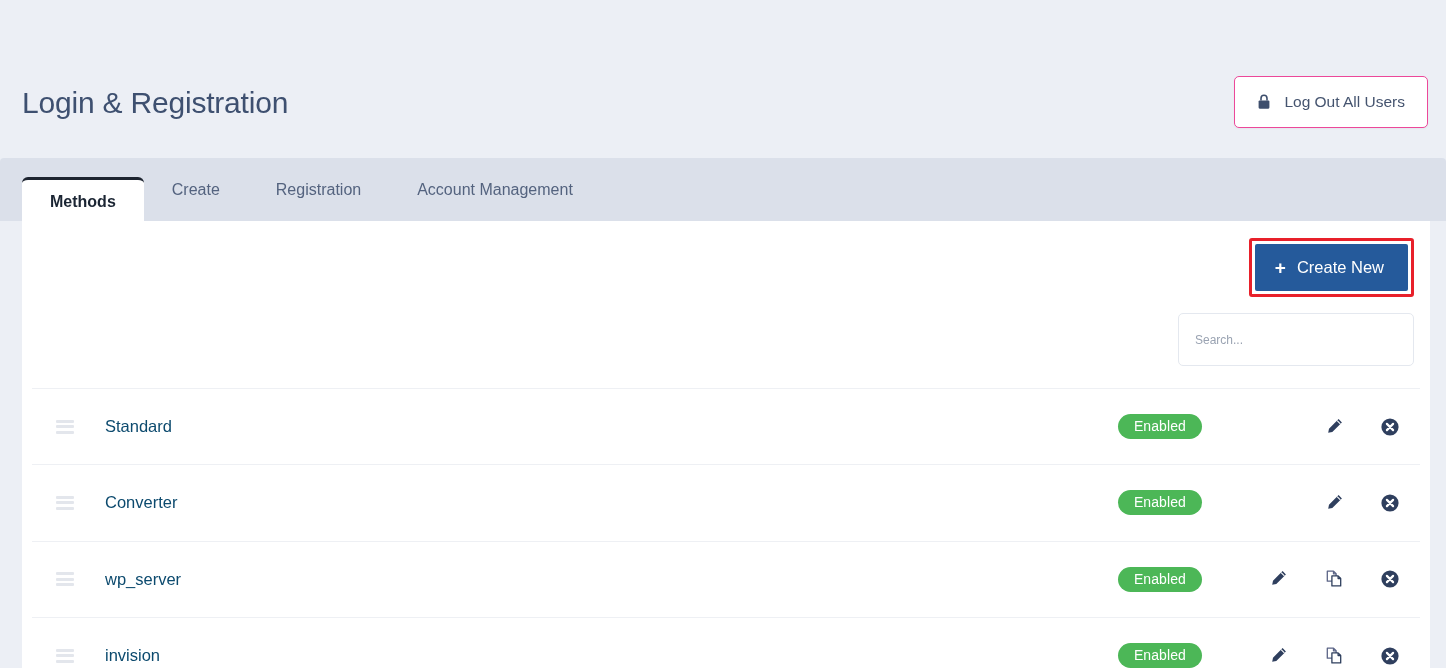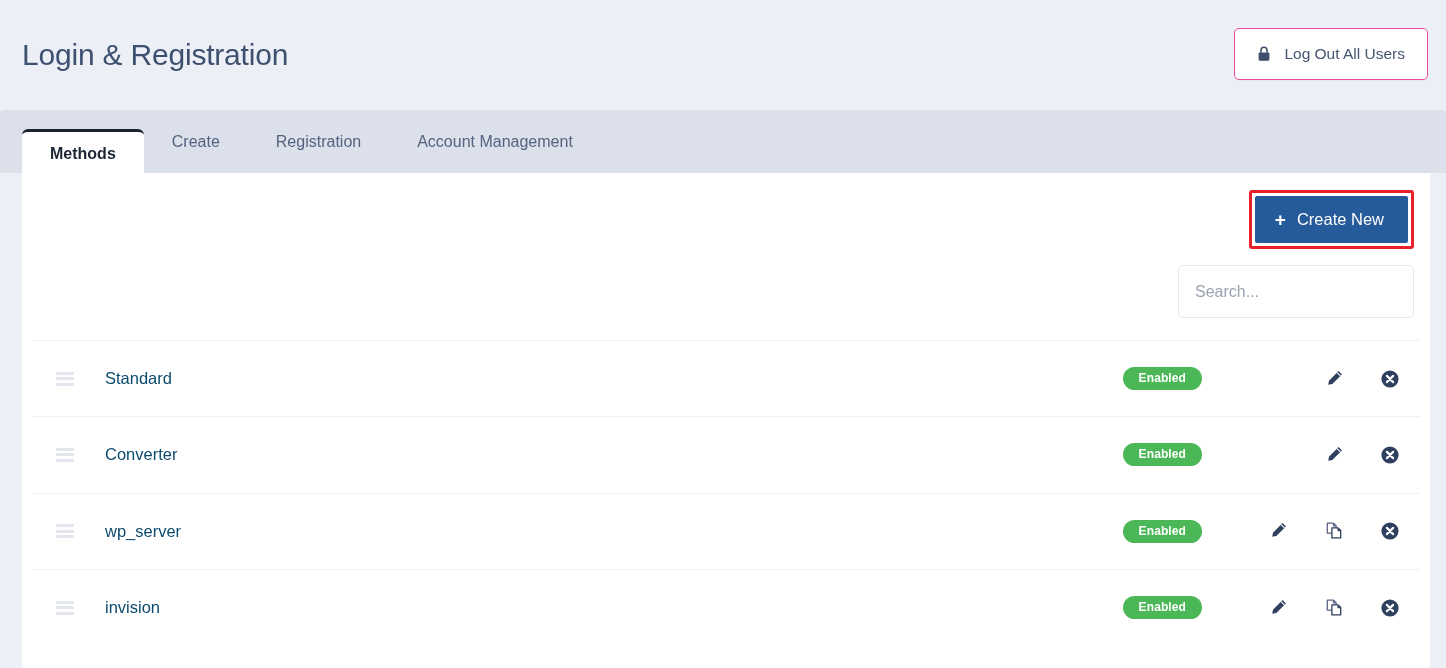--- a/index.html
+++ b/index.html
@@ -17,20 +17,21 @@
     -webkit-font-smoothing: antialiased;
   }
 
   
   .page-header {
     position: relative;
     height: 110px;
     padding: 0 20px 0 22px;
     display: flex;
     align-items: flex-start;
+    margin-top: 48px;
   }
 
   .page-title {
     font-size: 30px;
     font-weight: 400;
     color: #3e5070;
     letter-spacing: -0.2px;
     margin-top: 38px;
     white-space: nowrap;
   }
@@ -156,21 +157,21 @@
     padding-right: 16px;
     padding-bottom: 22px;
   }
 
   .search-input {
     width: 236px;
     height: 53px;
     border: 1px solid #e4e8ef;
     border-radius: 5px;
     padding: 0 16px;
-    font-size: 16px;
+    font-size: 12px;
     color: #4a5568;
     outline: none;
     font-family: "Liberation Sans", sans-serif;
     background: #ffffff;
     margin-left: 36px;
   }
   .search-input::placeholder { color: #9aa3b2; }
 
   
   .method-list { padding: 0 10px 0 10px; }
@@ -205,22 +206,22 @@
     font-size: 16.5px;
     color: #0c4a6e;
     margin-left: 31px;
     flex: 1 1 auto;
     white-space: nowrap;
   }
 
   .status-badge {
     background: #4cb757;
     color: #ffffff;
-    font-size: 12px;
-    font-weight: bold;
+    font-size: 14px;
+    font-weight: normal;
     border-radius: 13px;
     padding: 5px 16px 6px;
     line-height: 1;
     letter-spacing: 0.1px;
     flex: 0 0 auto;
   }
 
   .row-actions {
     display: flex;
     align-items: center;

